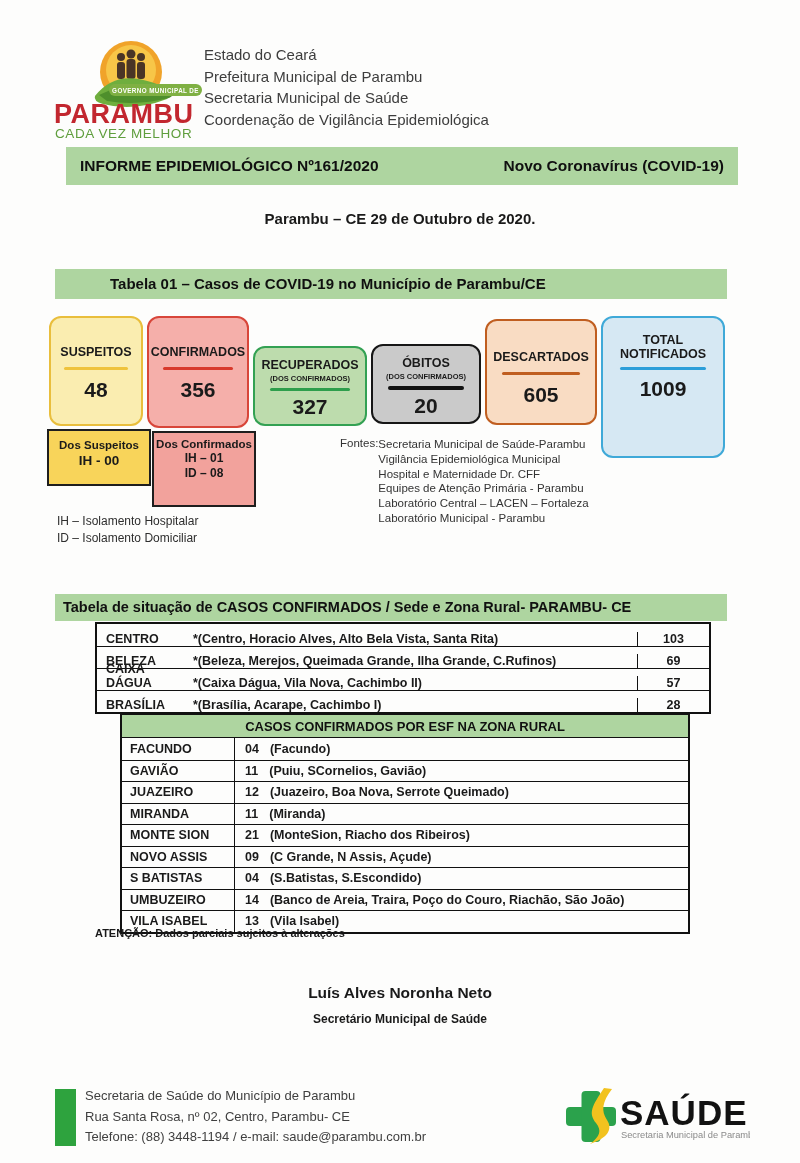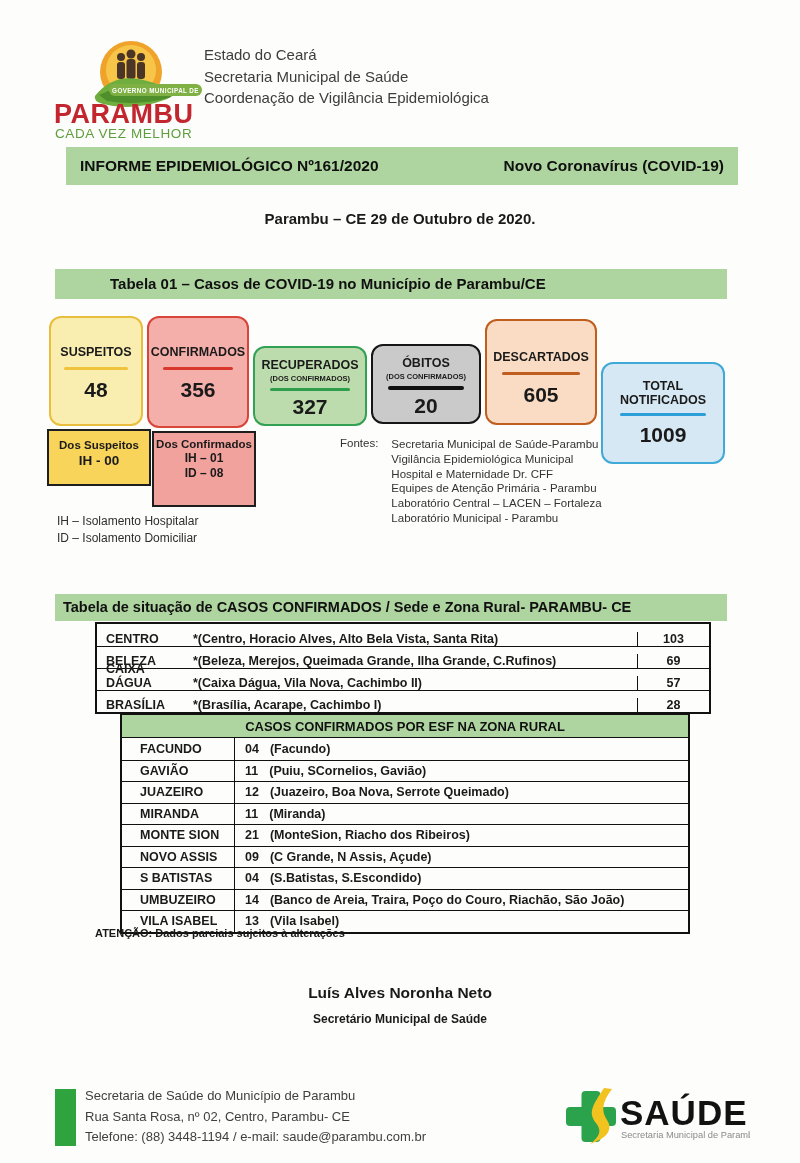--- a/index.html
+++ b/index.html
@@ -29,53 +29,53 @@
   .card.suspeitos   { width:94px;  height:110px; background:#FAEDB0; border:2.5px solid #E9BE3C; padding-top:27px; }
   .card.suspeitos   .divider { background:#EFC33C; }
   .card.confirmados { width:102px; height:112px; background:#F5AFAA; border:2.5px solid #D8463A; padding-top:27px; }
   .card.confirmados .divider { background:#D8392C; }
   .card.recuperados { width:114px; height:80px;  background:#BDDCAD; border:2.5px solid #33A153; padding-top:10px; margin-top:30px; }
   .card.recuperados .divider { background:#2E9E4C; margin:5px auto 4px; }
   .card.obitos      { width:110px; height:80px;  background:#CACACA; border:2.5px solid #161616; padding-top:10px; margin-top:28px; }
   .card.obitos      .divider { background:#111111; height:3.5px; margin:5px auto 4px; }
   .card.descartados { width:112px; height:106px; background:#F9DCC3; border:2.5px solid #C05E20; padding-top:29px; margin-top:3px; }
   .card.descartados .divider { background:#C05E20; }
-  .card.total       { width:124px; height:102px; background:#D6E8F3; border:2.5px solid #3FA9D8; padding-top:15px;margin-top:46px; }
+  .card.total       { width:124px; height:142px; background:#D6E8F3; border:2.5px solid #3FA9D8; padding-top:15px; }
   .card.total       .divider { background:#2C9ED9; margin:6px auto 7px; }
   
   .annex { position:absolute; border:2.5px solid #1e1e1e; text-align:center; }
   .annex1 { left:47px; top:429px; width:104px; height:57px; background:#F8D45A; padding-top:8px; }
   .annex2 { left:152px; top:431px; width:104px; height:76px; background:#F2A29C; padding-top:5px; }
   .annex .a-title { font-weight:bold; font-size:11.5px; }
   .annex .a-line  { font-weight:bold; font-size:13.5px; margin-top:2px; }
   .annex2 .a-line { font-size:12px; margin-top:1px; }
   
   .fontes { position:absolute; left:340px; top:437px; display:flex; font-size:11.5px; color:#333; }
-  .fontes-label { margin-right:13px; }
+  .fontes-label { }
   .fontes-items div { line-height:14.8px; }
   
   .legend { position:absolute; left:57px; top:513px; font-size:12px; line-height:17px; color:#2e2e2e; }
   
   .banner3 { left:55px; top:594px; width:672px; height:27px; line-height:27px; font-weight:bold;
              font-size:14.5px; padding-left:8px; color:#101010; }
   
   .sede-table { position:absolute; left:95px; top:622px; width:616px; border:2px solid #111; background:#fdfdfc; }
   .sede-row { display:flex; align-items:flex-end; height:22px; }
   .sede-row + .sede-row { border-top:1.5px solid #111; }
   .sede-name   { width:96px; padding-left:9px; font-weight:bold; font-size:12.5px; display:flex; align-items:center; }
   .sede-detail { flex:1; font-weight:bold; font-size:12.5px; display:flex; align-items:center; }
   .sede-value  { width:72px; border-left:1.5px solid #111; font-weight:bold; font-size:12.5px;
                  display:flex; align-items:center; justify-content:center; }
   
   .rural-table { position:absolute; left:120px; top:713px; width:570px; border:2px solid #111; background:#fdfdfc; }
   .rural-header { height:23px; background:#aed5a0; border-bottom:1.5px solid #111; text-align:center;
                   font-weight:bold; font-size:13px; line-height:23px; color:#101010; }
   .rural-row { display:flex; align-items:stretch; height:21.5px; }
   .rural-row + .rural-row { border-top:1.5px solid #111; }
-  .rural-name { width:112px; padding-left:18px; font-weight:bold; font-size:12.5px; display:flex; align-items:center; }
+  .rural-name { width:112px; padding-left:8px; font-weight:bold; font-size:12.5px; display:flex; align-items:center; }
   .rural-data { flex:1; border-left:1.5px solid #111; padding-left:10px; font-weight:bold; font-size:12.5px;
                 display:flex; align-items:center; }
   .rural-data .num { margin-right:11px; }
   
   .note { position:absolute; left:95px; top:927px; font-weight:bold; font-size:11px; }
   .signature { position:absolute; top:984px; left:0; width:100%; text-align:center; }
   .sig-name { font-weight:bold; font-size:15.5px; }
   .sig-role { font-weight:bold; font-size:12px; margin-top:10px; }
   .footer-bar { position:absolute; left:55px; top:1089px; width:21px; height:57px; background:#2EA33E; }
   .footer-lines { position:absolute; left:85px; top:1086px; font-size:13px; line-height:20.5px; color:#3f3f3f; }
@@ -100,20 +100,21 @@
     <path d="M42 64 Q62 38 98 50 Q124 58 114 67 Q80 80 50 72 Q40 69 42 64 Z" fill="#6FAE3E"></path>
     <path d="M46 63 Q80 46 112 56 Q126 61 116 66 Q84 74 54 69 Z" fill="#4E8F2C"></path>
     <rect x="56" y="52" width="93" height="12" rx="6" fill="#7FB043"></rect>
     <text x="102.5" y="60.5" font-size="6.3" font-weight="bold" fill="#ffffff" text-anchor="middle" letter-spacing="0.4">GOVERNO MUNICIPAL DE</text>
     <text x="1" y="91" font-size="27" font-weight="bold" fill="#C2272F" letter-spacing="0.5">PARAMBU</text>
     <text x="2" y="106" font-size="13.5" fill="#5F9E3D" letter-spacing="0.6">CADA VEZ MELHOR</text>
   </svg>
 
   <div class="header-lines">
     <div>Estado do Ceará</div>
+    <div>Prefeitura Municipal de Parambu</div>
     <div>Secretaria Municipal de Saúde</div>
     <div>Coordenação de Vigilância Epidemiológica</div>
   </div>
 
   <div class="banner banner1">
     <span>INFORME  EPIDEMIOLÓGICO Nº161/2020</span>
     <span>Novo Coronavírus (COVID-19)</span>
   </div>
 
   <div class="date-line">Parambu – CE   29 de Outubro de 2020.</div>

